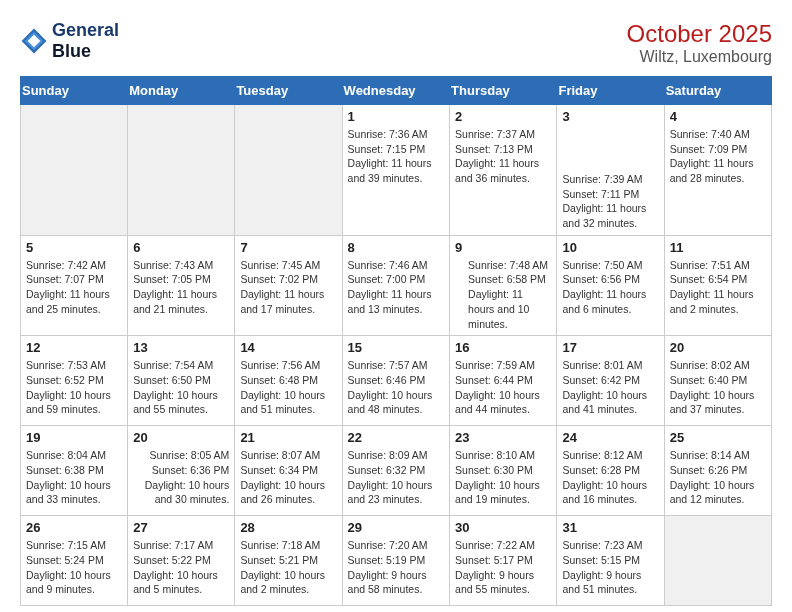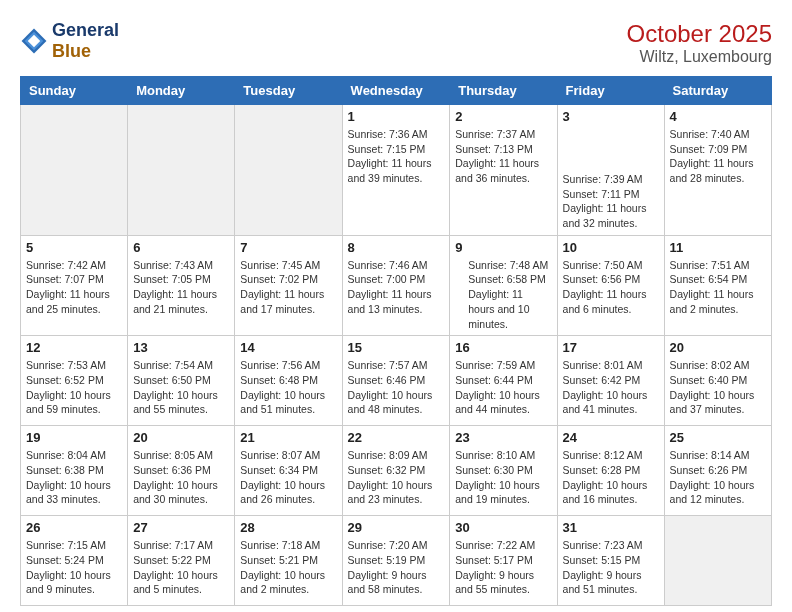--- a/index.html
+++ b/index.html
@@ -38,21 +38,21 @@
       color: #555;
     }
     .calendar {
       width: 100%;
       border-collapse: collapse;
       font-size: 11px;
     }
     .calendar th {
       background-color: #2d6db5;
       color: #fff;
-      padding: 6px 8px;
+      padding: 6px 1px;
       text-align: left;
       font-size: 13px;
       border: 1px solid #2d6db5;
     }
     .calendar td {
       border: 1px solid #ccc;
       vertical-align: top;
       padding: 4px 5px;
       width: 108px;
       min-height: 80px;
@@ -81,21 +81,21 @@
 
 <div class="header">
   <div class="logo">
     <svg class="logo-icon" viewBox="0 0 36 36">
       <polygon points="18,2 34,18 18,34 2,18" fill="#2d6db5"></polygon>
       <polygon points="18,6 30,18 18,30 6,18" fill="#4a90d9"></polygon>
       <polygon points="18,10 26,18 18,26 10,18" fill="#fff"></polygon>
     </svg>
     <div>
       <div style="font-size:18px;font-weight:bold;color:#1a3a6b;">General</div>
-      <div style="font-size:18px;font-weight:bold;color:#a16207;">Blue</div>
+      <div style="font-size:18px;font-weight:bold;color:#0f172a;">Blue</div>
     </div>
   </div>
   <div class="title-block">
     <div class="month-title">October 2025</div>
     <div class="location">Wiltz, Luxembourg</div>
   </div>
 </div>
 
 <table class="calendar">
   <thead>
@@ -229,21 +229,21 @@
       </tr>
       <tr class="week-row">
         <td>
           <div class="day-num">19</div>
           <div class="day-info" style="white-space: pre-line;">Sunrise: 8:04 AM
 Sunset: 6:38 PM
 Daylight: 10 hours and 33 minutes.</div>
         </td>
         <td>
           <div class="day-num">20</div>
-          <div class="day-info" style="white-space: pre-line;">Sunrise: 8:05 AM
+          <div class="day-info" style="white-space: pre-line; text-align: right;">Sunrise: 8:05 AM
 Sunset: 6:36 PM
 Daylight: 10 hours and 30 minutes.</div>
         </td>
         <td>
           <div class="day-num">21</div>
           <div class="day-info" style="white-space: pre-line;">Sunrise: 8:07 AM
 Sunset: 6:34 PM
 Daylight: 10 hours and 26 minutes.</div>
         </td>
         <td>

